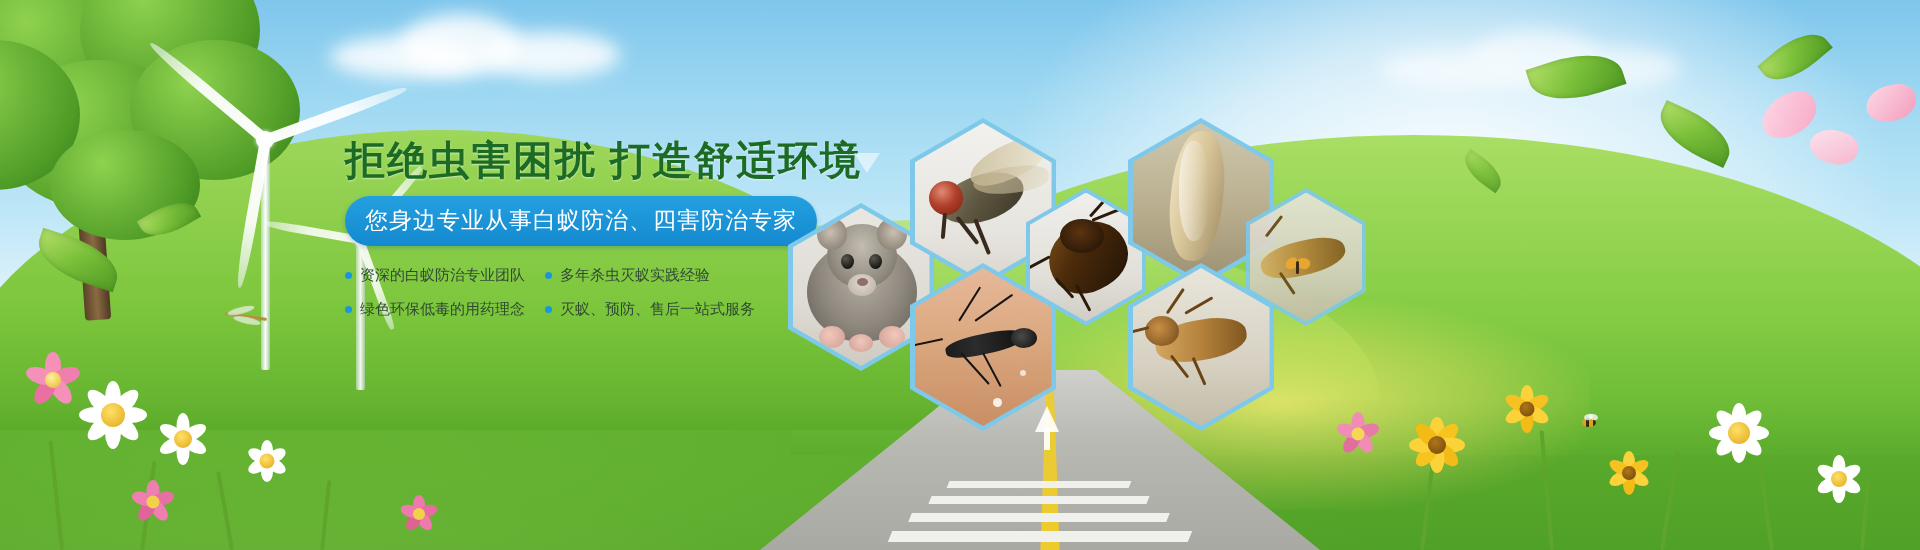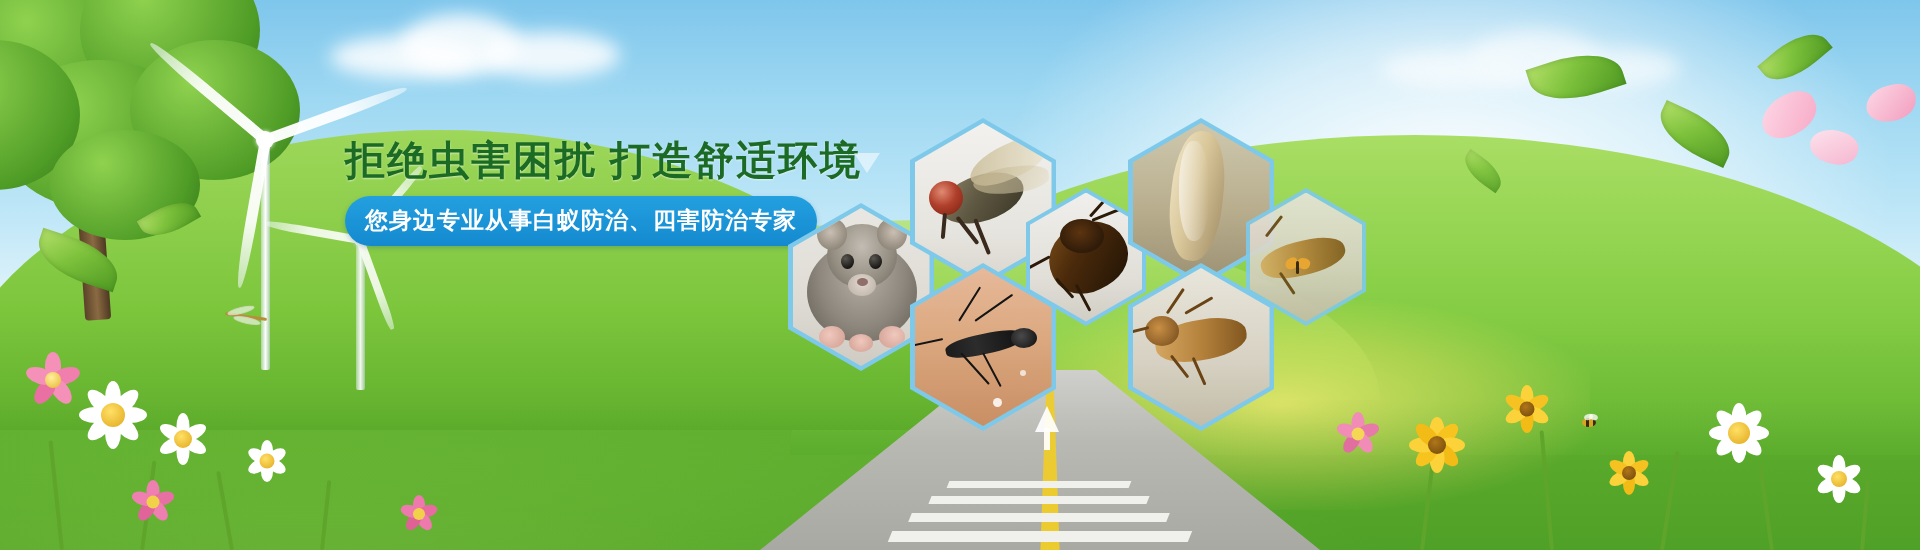--- a/index.html
+++ b/index.html
@@ -127,21 +127,21 @@
   
   .copy { position:absolute; left:345px; top:138px; width:460px; }
   .headline {
     font-size:40px; font-weight:700; color:#1b6b24; letter-spacing:2px;
     line-height:1.1; white-space:nowrap;
     text-shadow:0 1px 2px rgba(255,255,255,.55);
   }
   .pill {
     display:inline-block; margin-top:14px;
     background:linear-gradient(to bottom,#23a0e0,#1489cf);
-    color:#fff; font-size:23px; font-weight:700; letter-spacing:1px;
+    color:#fff; font-size:23px; font-weight:400; letter-spacing:1px;
     padding:9px 20px 10px 20px; border-radius:26px; white-space:nowrap;
     box-shadow:0 2px 5px rgba(10,80,130,.25);
   }
   .bullets {
     margin-top:20px; display:grid; grid-template-columns:200px 215px;
     row-gap:15px; column-gap:0px;
   }
   .bullet { display:flex; align-items:center; font-size:15px; color:#2f4a33; white-space:nowrap; }
   .bullet .dot {
     width:7px; height:7px; border-radius:50%; background:#1b96dc;
@@ -281,20 +281,38 @@
   <div class="leaf" style="left:1460px;top:160px;width:46px;height:22px;transform:rotate(35deg);opacity:.8;"></div>
 
   <div class="petal" style="left:1760px;top:95px;width:58px;height:40px;background:linear-gradient(135deg,#fdd9e6,#f7a8c6);transform:rotate(-25deg);"></div>
   <div class="petal" style="left:1810px;top:130px;width:48px;height:34px;background:linear-gradient(135deg,#fde5ee,#f5b4ce);transform:rotate(20deg);"></div>
   <div class="petal" style="left:1866px;top:85px;width:50px;height:36px;background:linear-gradient(135deg,#fdd9e6,#f29cbd);transform:rotate(-8deg);"></div>
 
   <div class="copy">
     <div class="headline">拒绝虫害困扰 打造舒适环境</div>
     <div class="pill">您身边专业从事白蚁防治、四害防治专家</div>
 
+    <div class="bullets">
+      <div class="bullet">
+        <span class="dot"></span>
+        <span>资深的白蚁防治专业团队</span>
+      </div>
+      <div class="bullet">
+        <span class="dot"></span>
+        <span>多年杀虫灭蚁实践经验</span>
+      </div>
+      <div class="bullet">
+        <span class="dot"></span>
+        <span>绿色环保低毒的用药理念</span>
+      </div>
+      <div class="bullet">
+        <span class="dot"></span>
+        <span>灭蚁、预防、售后一站式服务</span>
+      </div>
+    </div>
   </div>
 
   <div class="hexwrap">
 
     <div style="position:absolute;left:94px;top:45px;width:0;height:0;border-left:13px solid transparent;border-right:13px solid transparent;border-top:20px solid rgba(255,255,255,.55);"></div>
 
     <div class="hex big" style="left:28px;top:95px;">
       <div class="inner">
         <div class="ph ph-mouse"></div>
         <div class="body-blob" style="left:14px;top:34px;width:110px;height:100px;background:radial-gradient(ellipse at 50% 30%,#b7b1a7 0%,#8d877d 55%,#5f5a52 100%);"></div>

